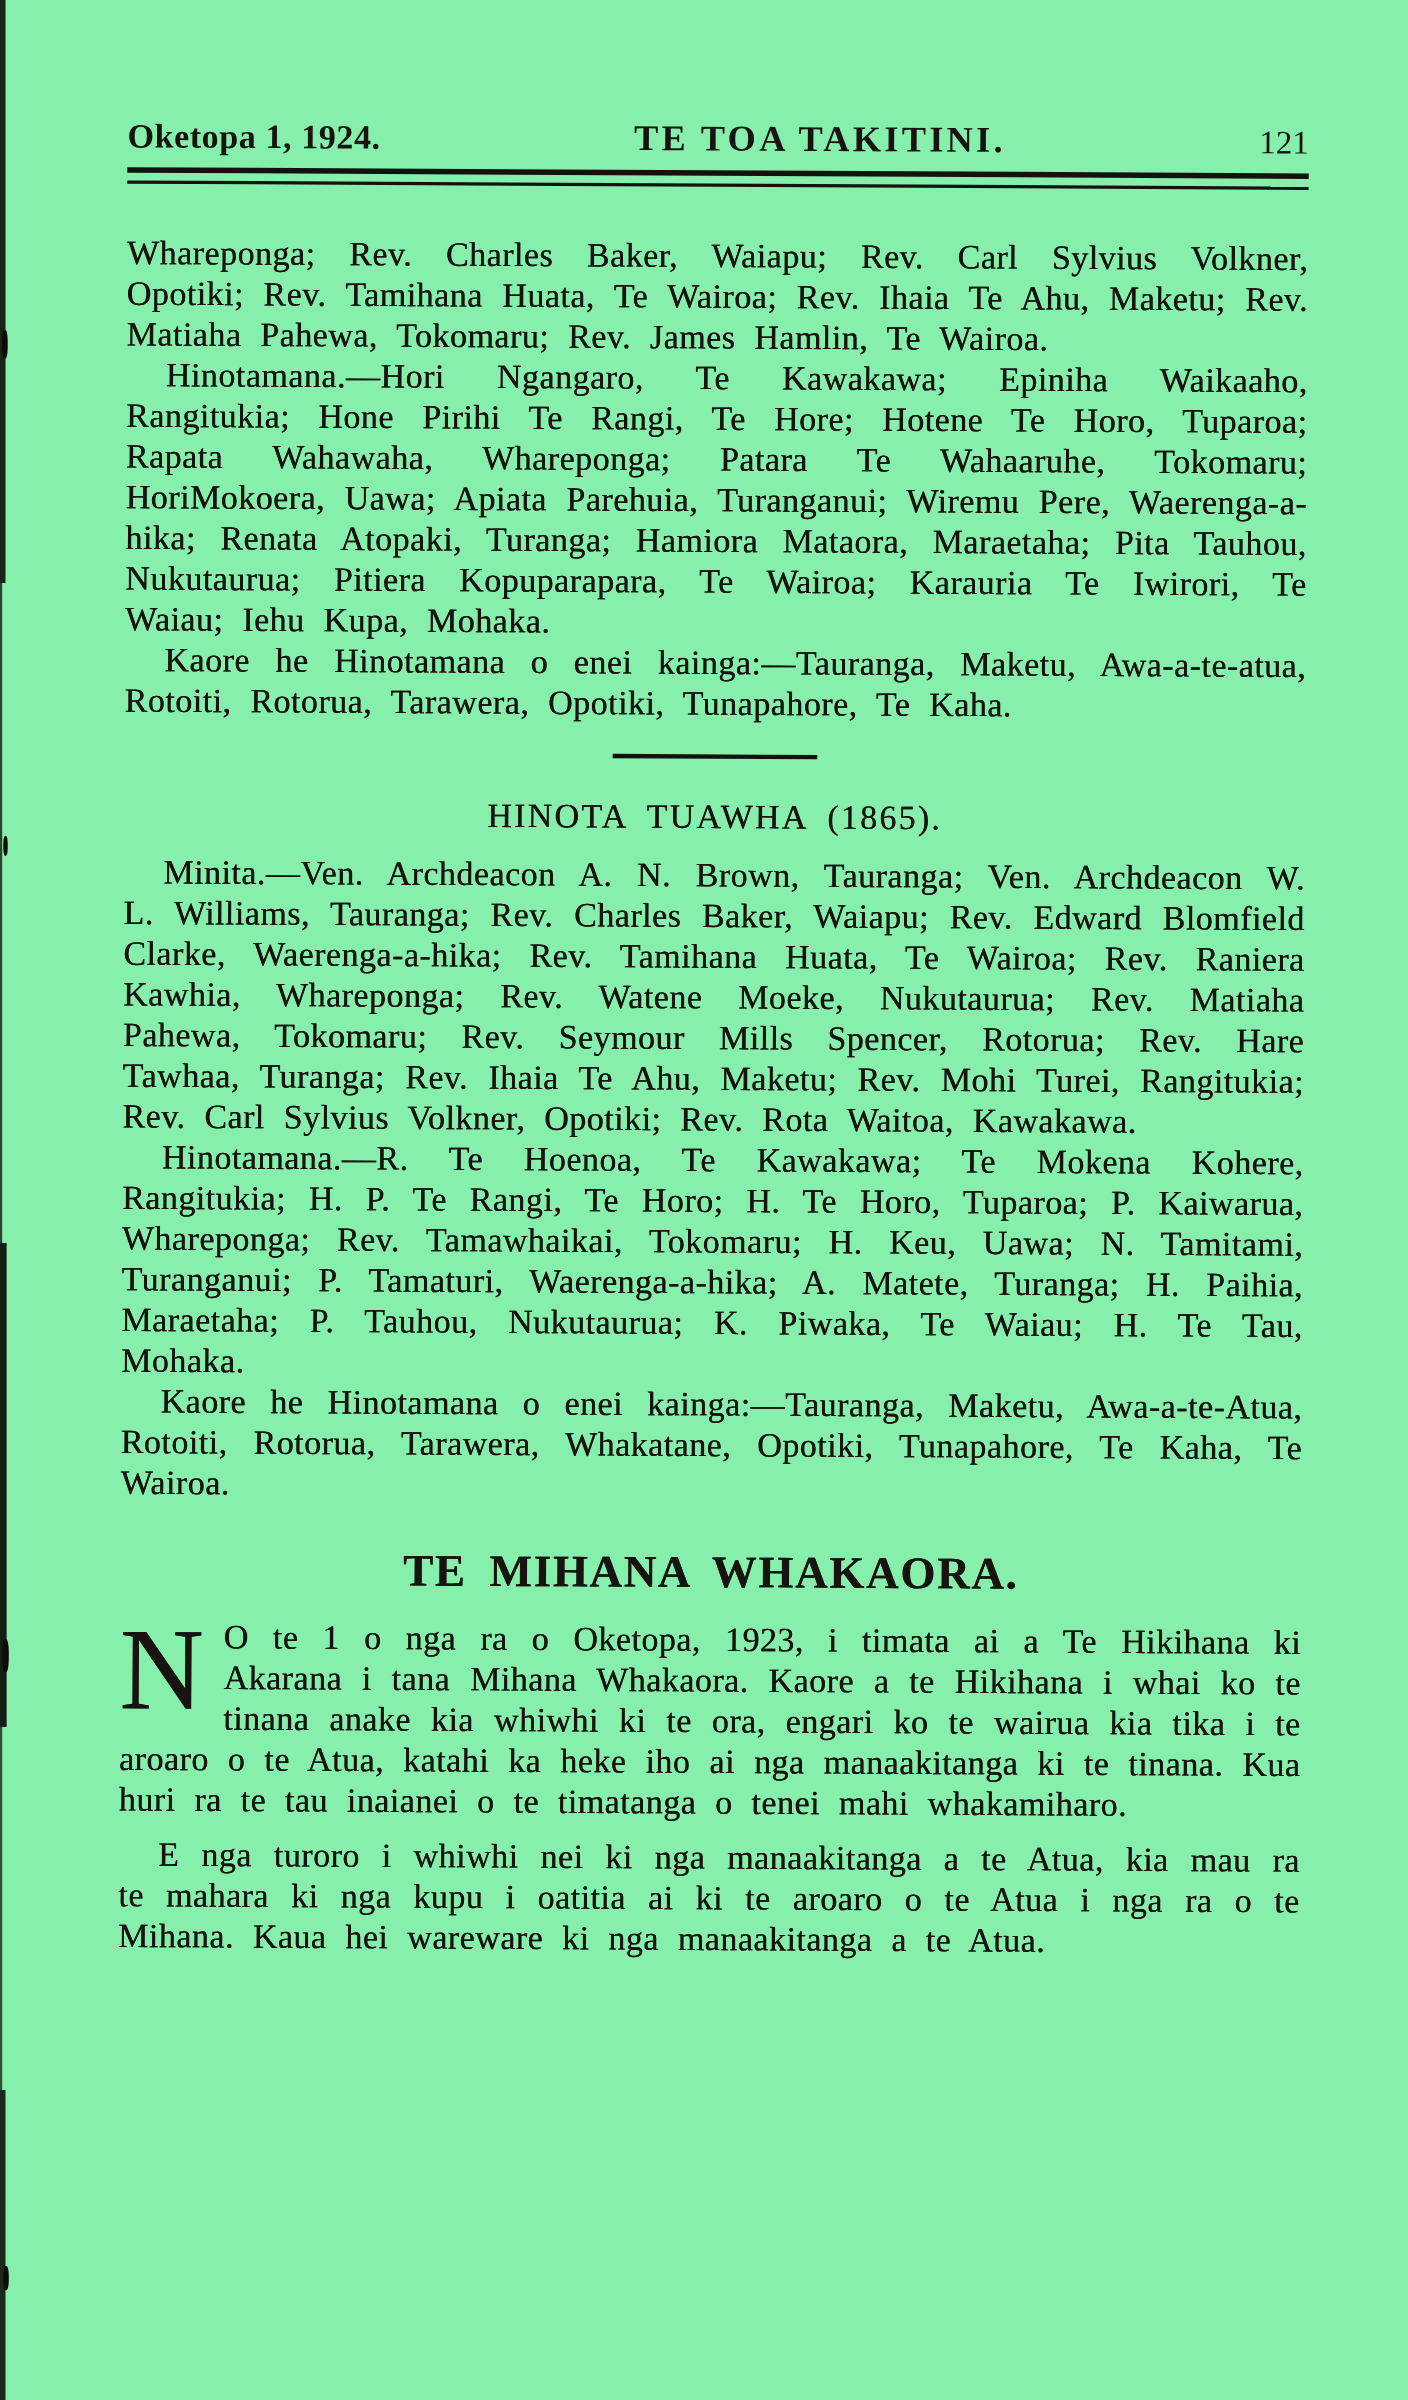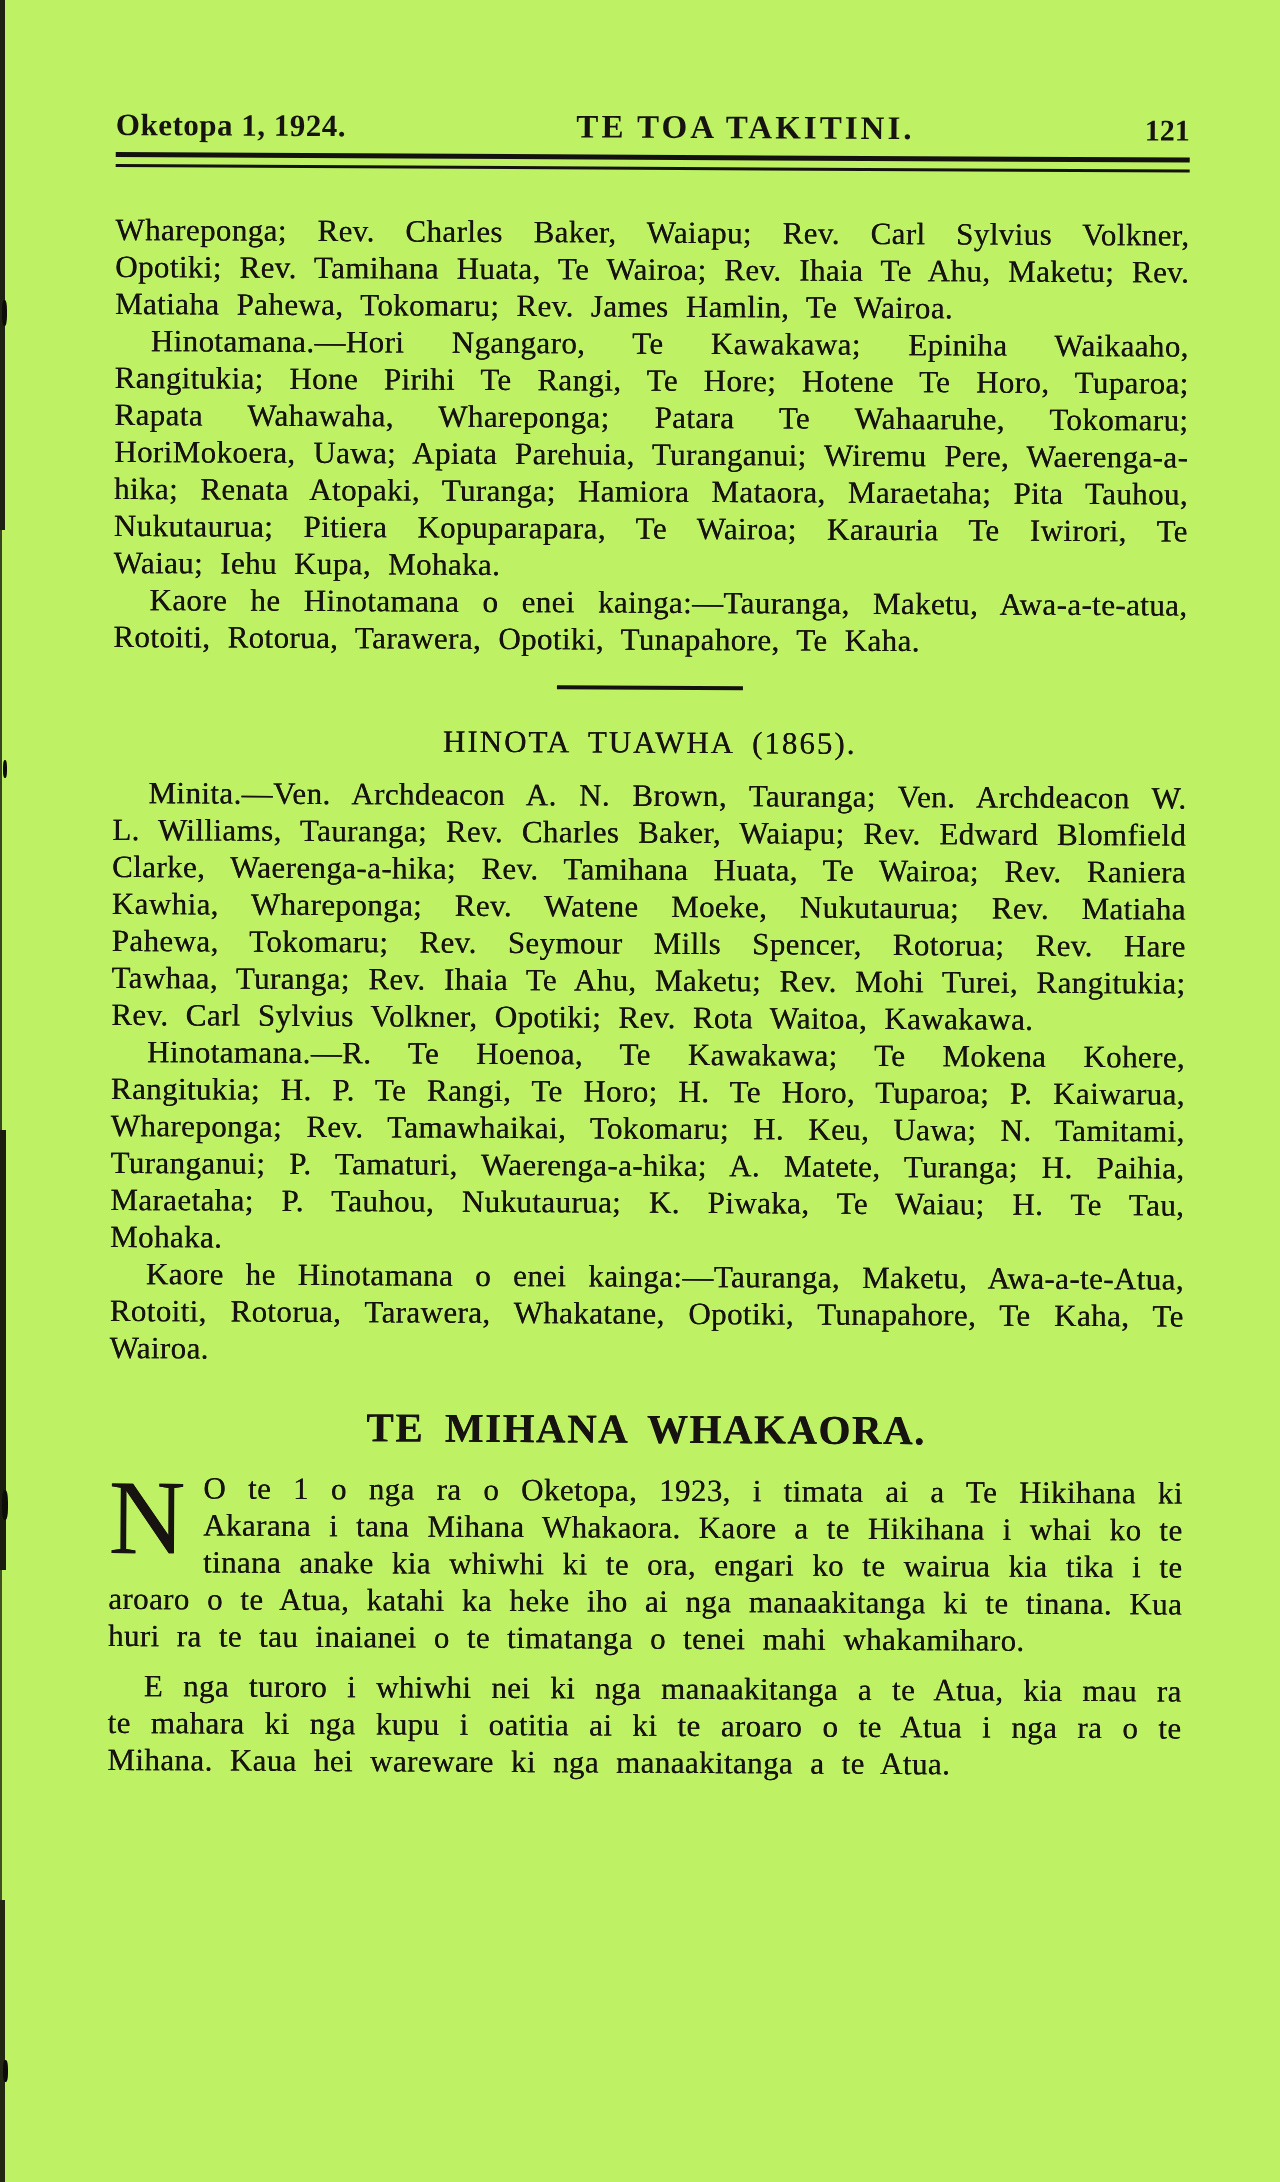--- a/index.html
+++ b/index.html
@@ -5,21 +5,21 @@
   html, body { margin: 0; padding: 0; }
   body {
     width: 1280px;
     height: 2182px;
     background: #ffffff;
     overflow: hidden;
     position: relative;
     font-family: "Liberation Serif", "DejaVu Serif", serif;
     color: #171310;
   }
-  .page { position: absolute; inset: 0; background: #bef264; }
+  .page { position: absolute; inset: 0; background: #86efac; }
 
   
   .edge-artifact { position: absolute; left: 0; top: 0; width: 8px; height: 2182px; pointer-events: none; }
   .edge-artifact .seg { position: absolute; left: 0; background: #0c0b09; }
   .seg1 { top: 0;    height: 530px;  width: 5px; opacity: .9; }
   .seg2 { top: 530px; height: 600px; width: 2px; opacity: .75; }
   .seg3 { top: 1130px; height: 440px; width: 6px; opacity: .92; }
   .seg4 { top: 1570px; height: 330px; width: 2px; opacity: .7; }
   .seg5 { top: 1900px; height: 282px; width: 5px; opacity: .88; }
   .edge-artifact .speck { position: absolute; background: #0c0b09; border-radius: 40%; }
@@ -37,21 +37,21 @@
     transform-origin: 0 0;
   }
 
   .masthead-row {
     display: flex;
     justify-content: space-between;
     align-items: baseline;
   }
   .m-date { font-size: 31px; font-weight: bold; letter-spacing: 0.5px; }
   .m-title { font-size: 33px; font-weight: bold; letter-spacing: 3px; }
-  .m-page { font-size: 30px; font-weight: bold; text-align: right; }
+  .m-page { font-size: 30px; font-weight: normal; text-align: right; }
 
   .rule-double {
     margin-top: 9px;
     height: 7px;
     border-top: 5px solid #14120f;
     border-bottom: 3px solid #14120f;
   }
 
   .body-text {
     font-size: 31px;

